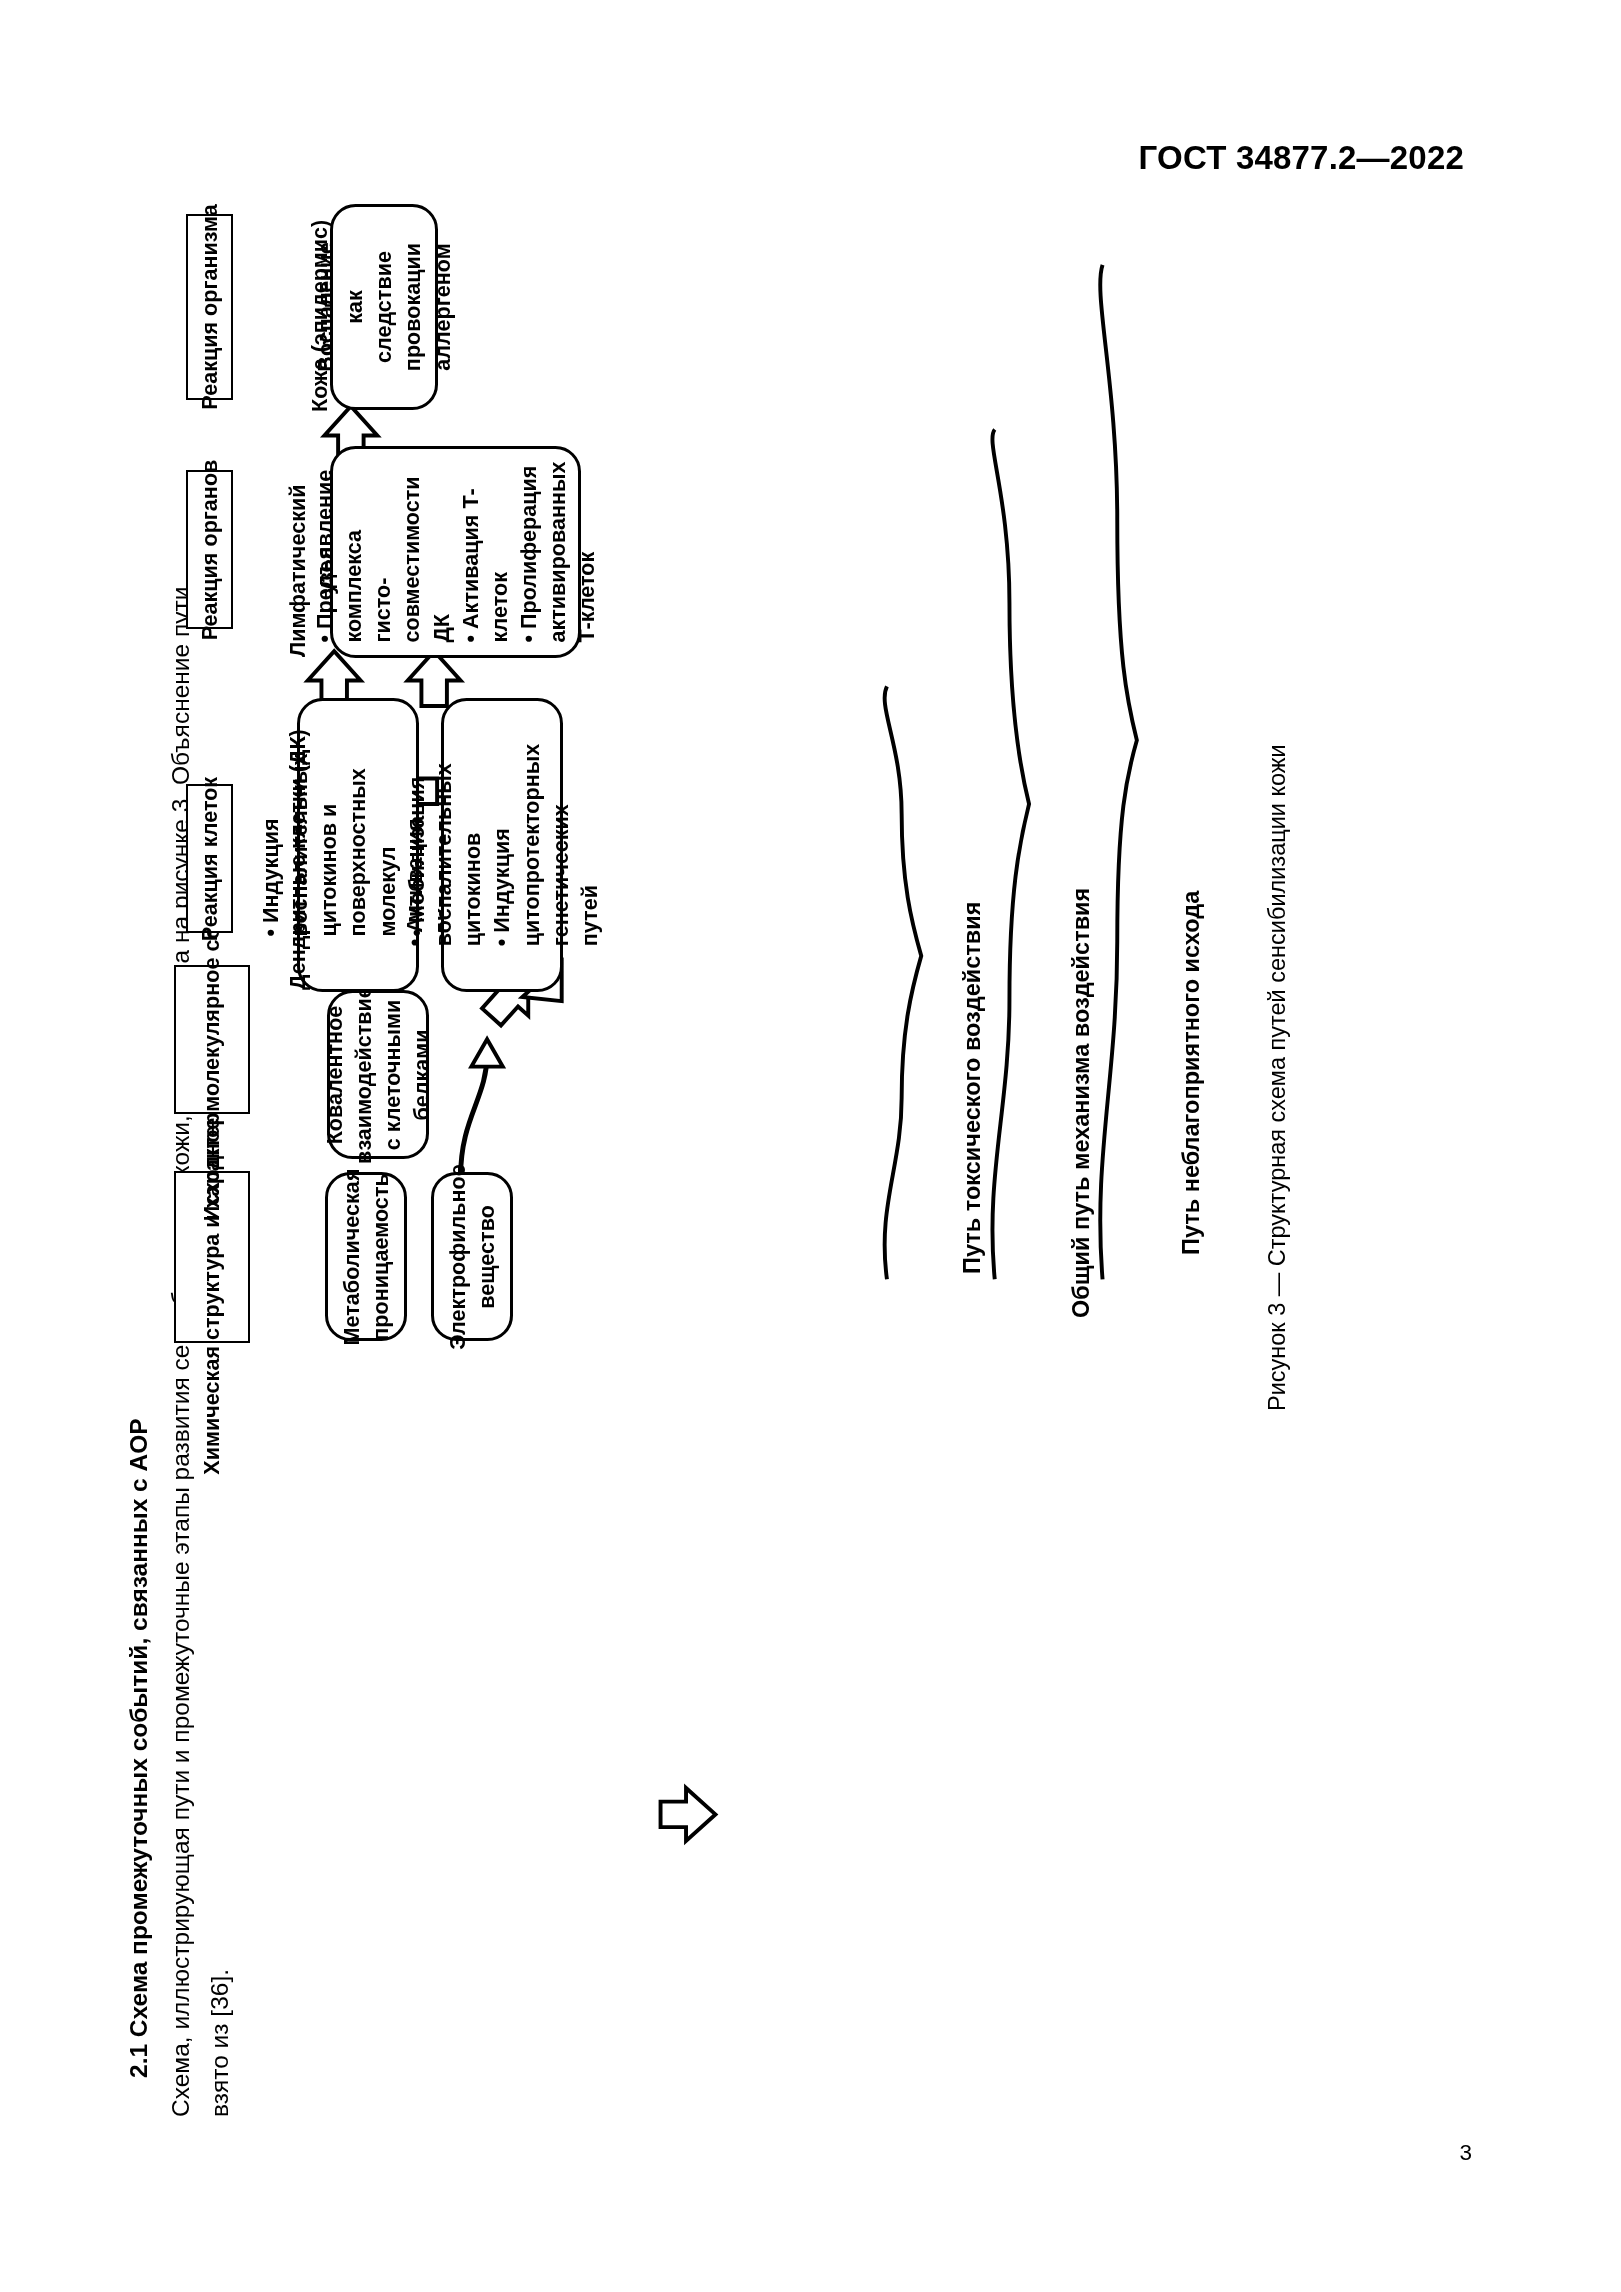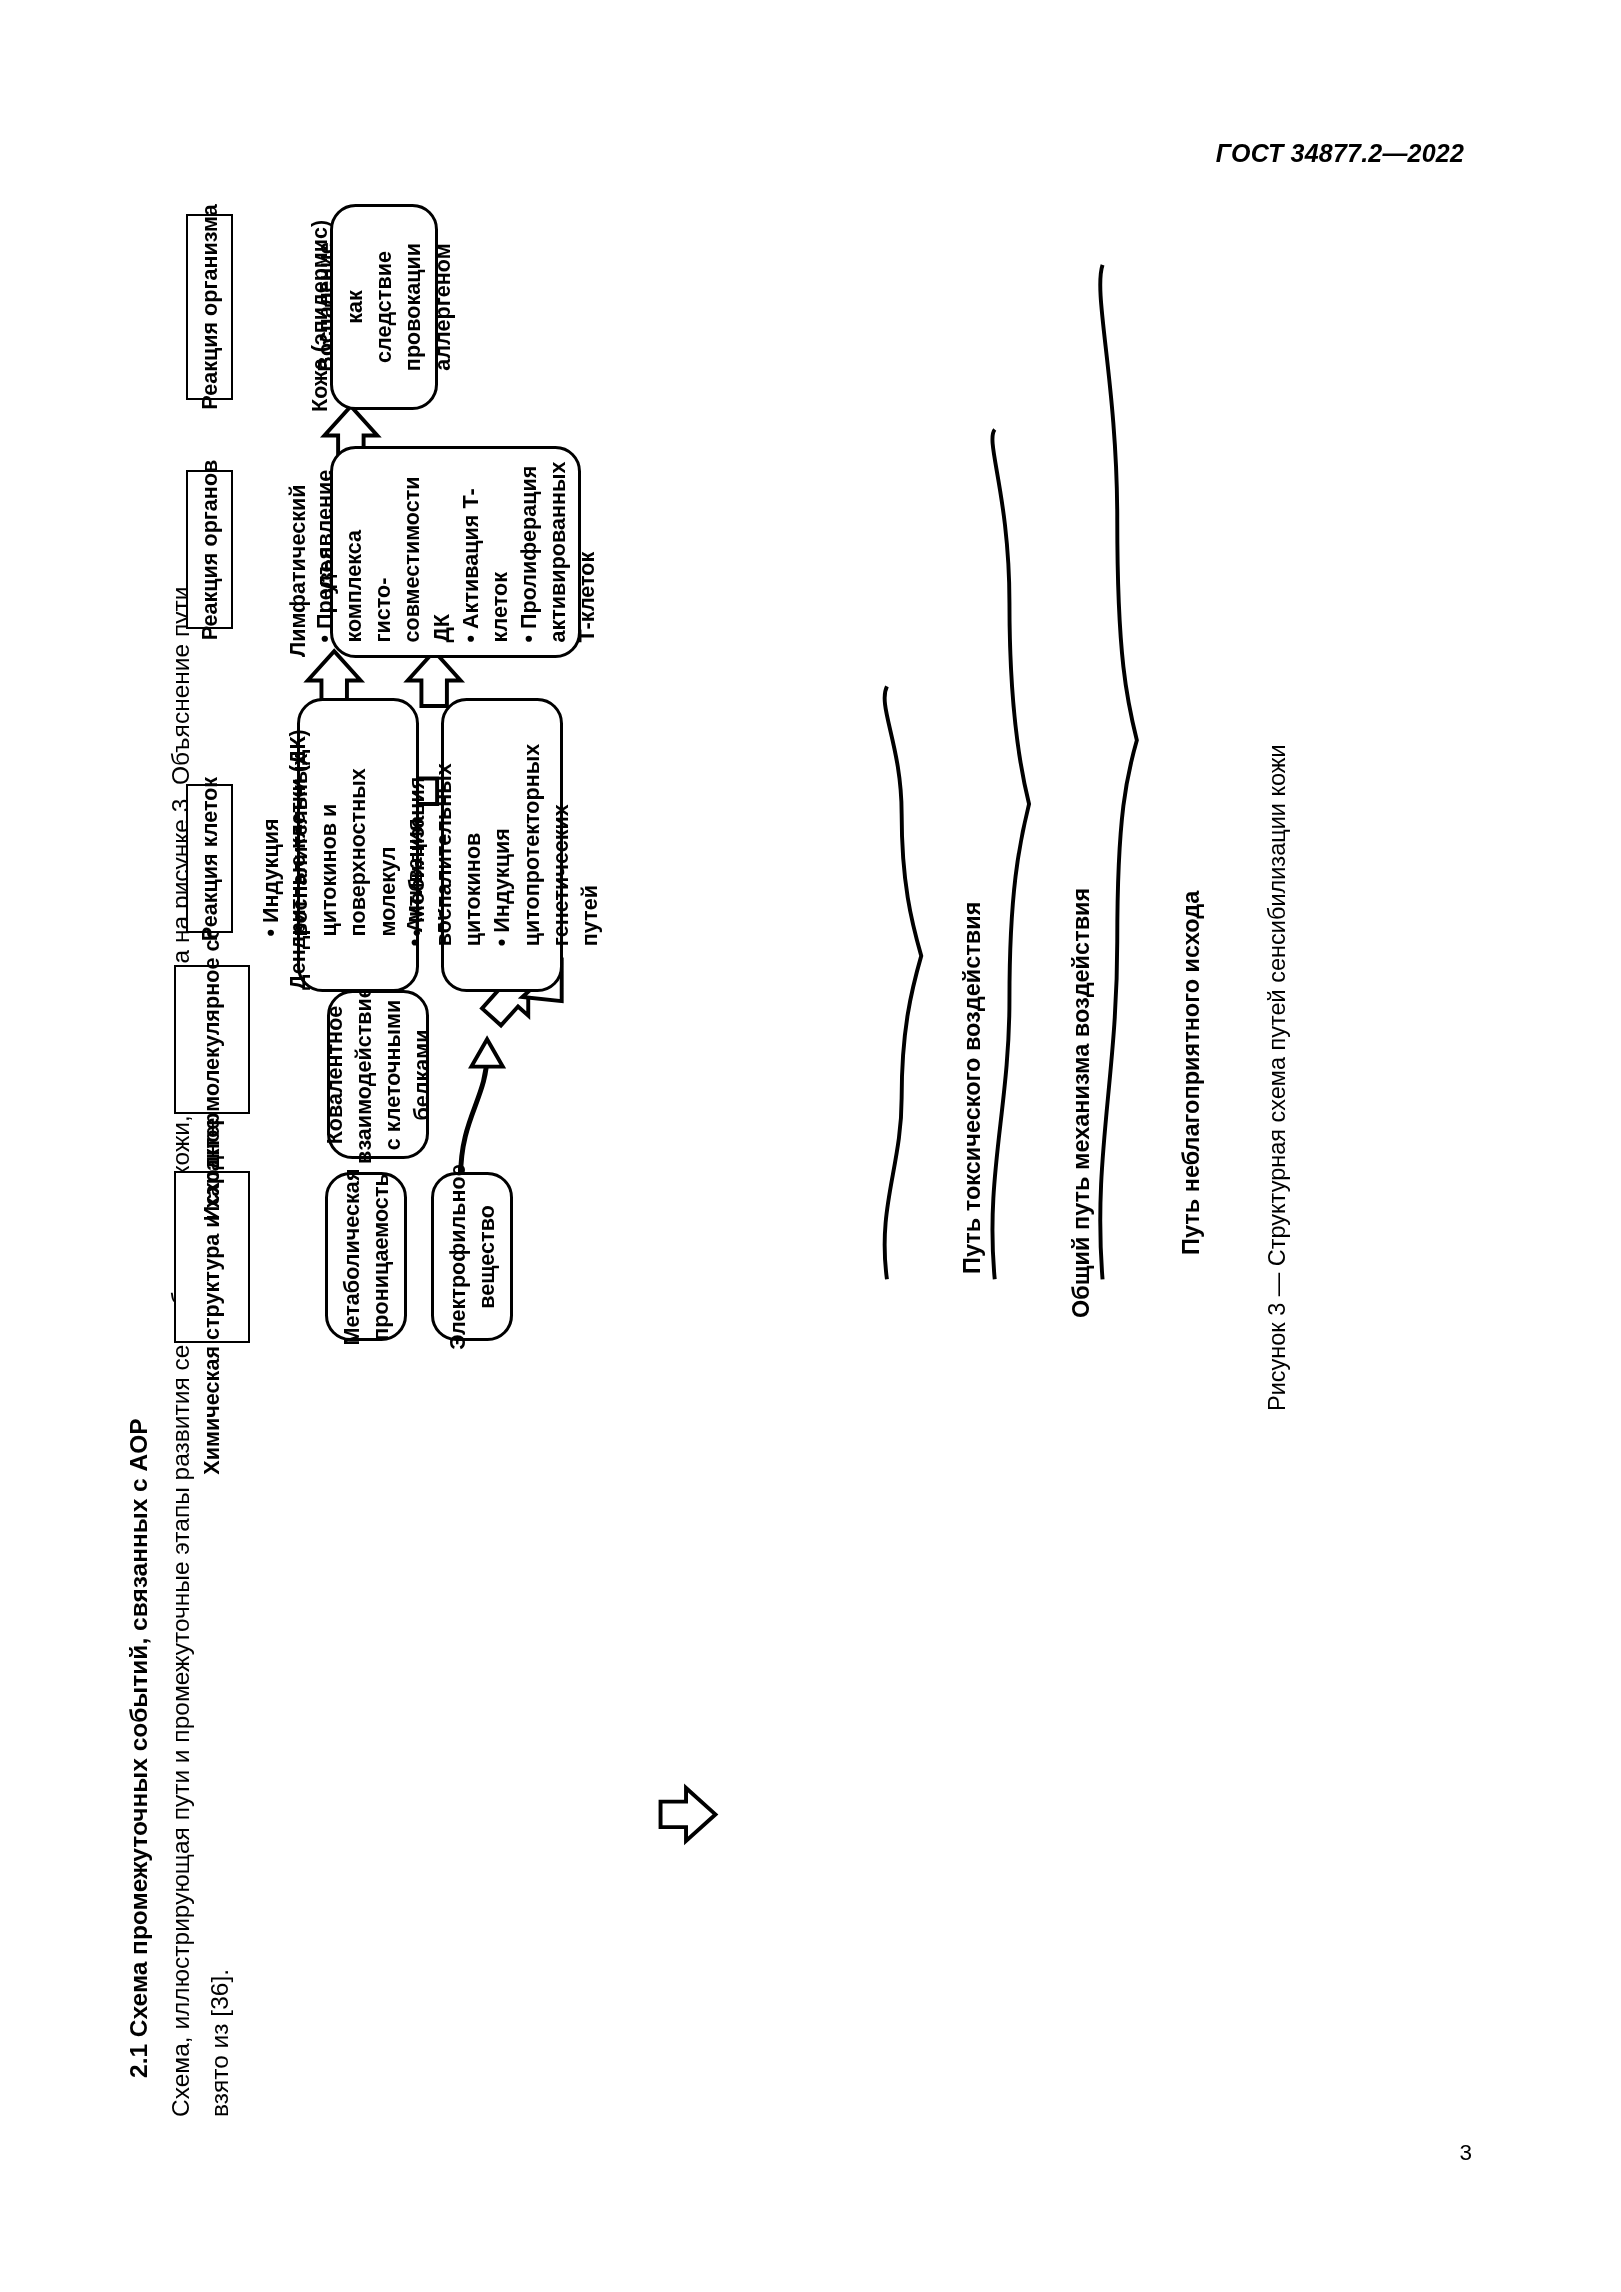--- a/index.html
+++ b/index.html
@@ -17,25 +17,24 @@
     height: 2293px;
     background: #fff;
     overflow: hidden;
   }
 
   
   .header-code {
     position: absolute;
     top: 139px;
     right: 157px;
-    font-size: 25px;
+    font-size: 33px;
     font-weight: bold;
     letter-spacing: 0.2px;
     white-space: nowrap;
-    font-style: italic;
   }
   .page-number {
     position: absolute;
     bottom: 127px;
     right: 149px;
     font-size: 22.5px;
   }
 
   
   .rot {

